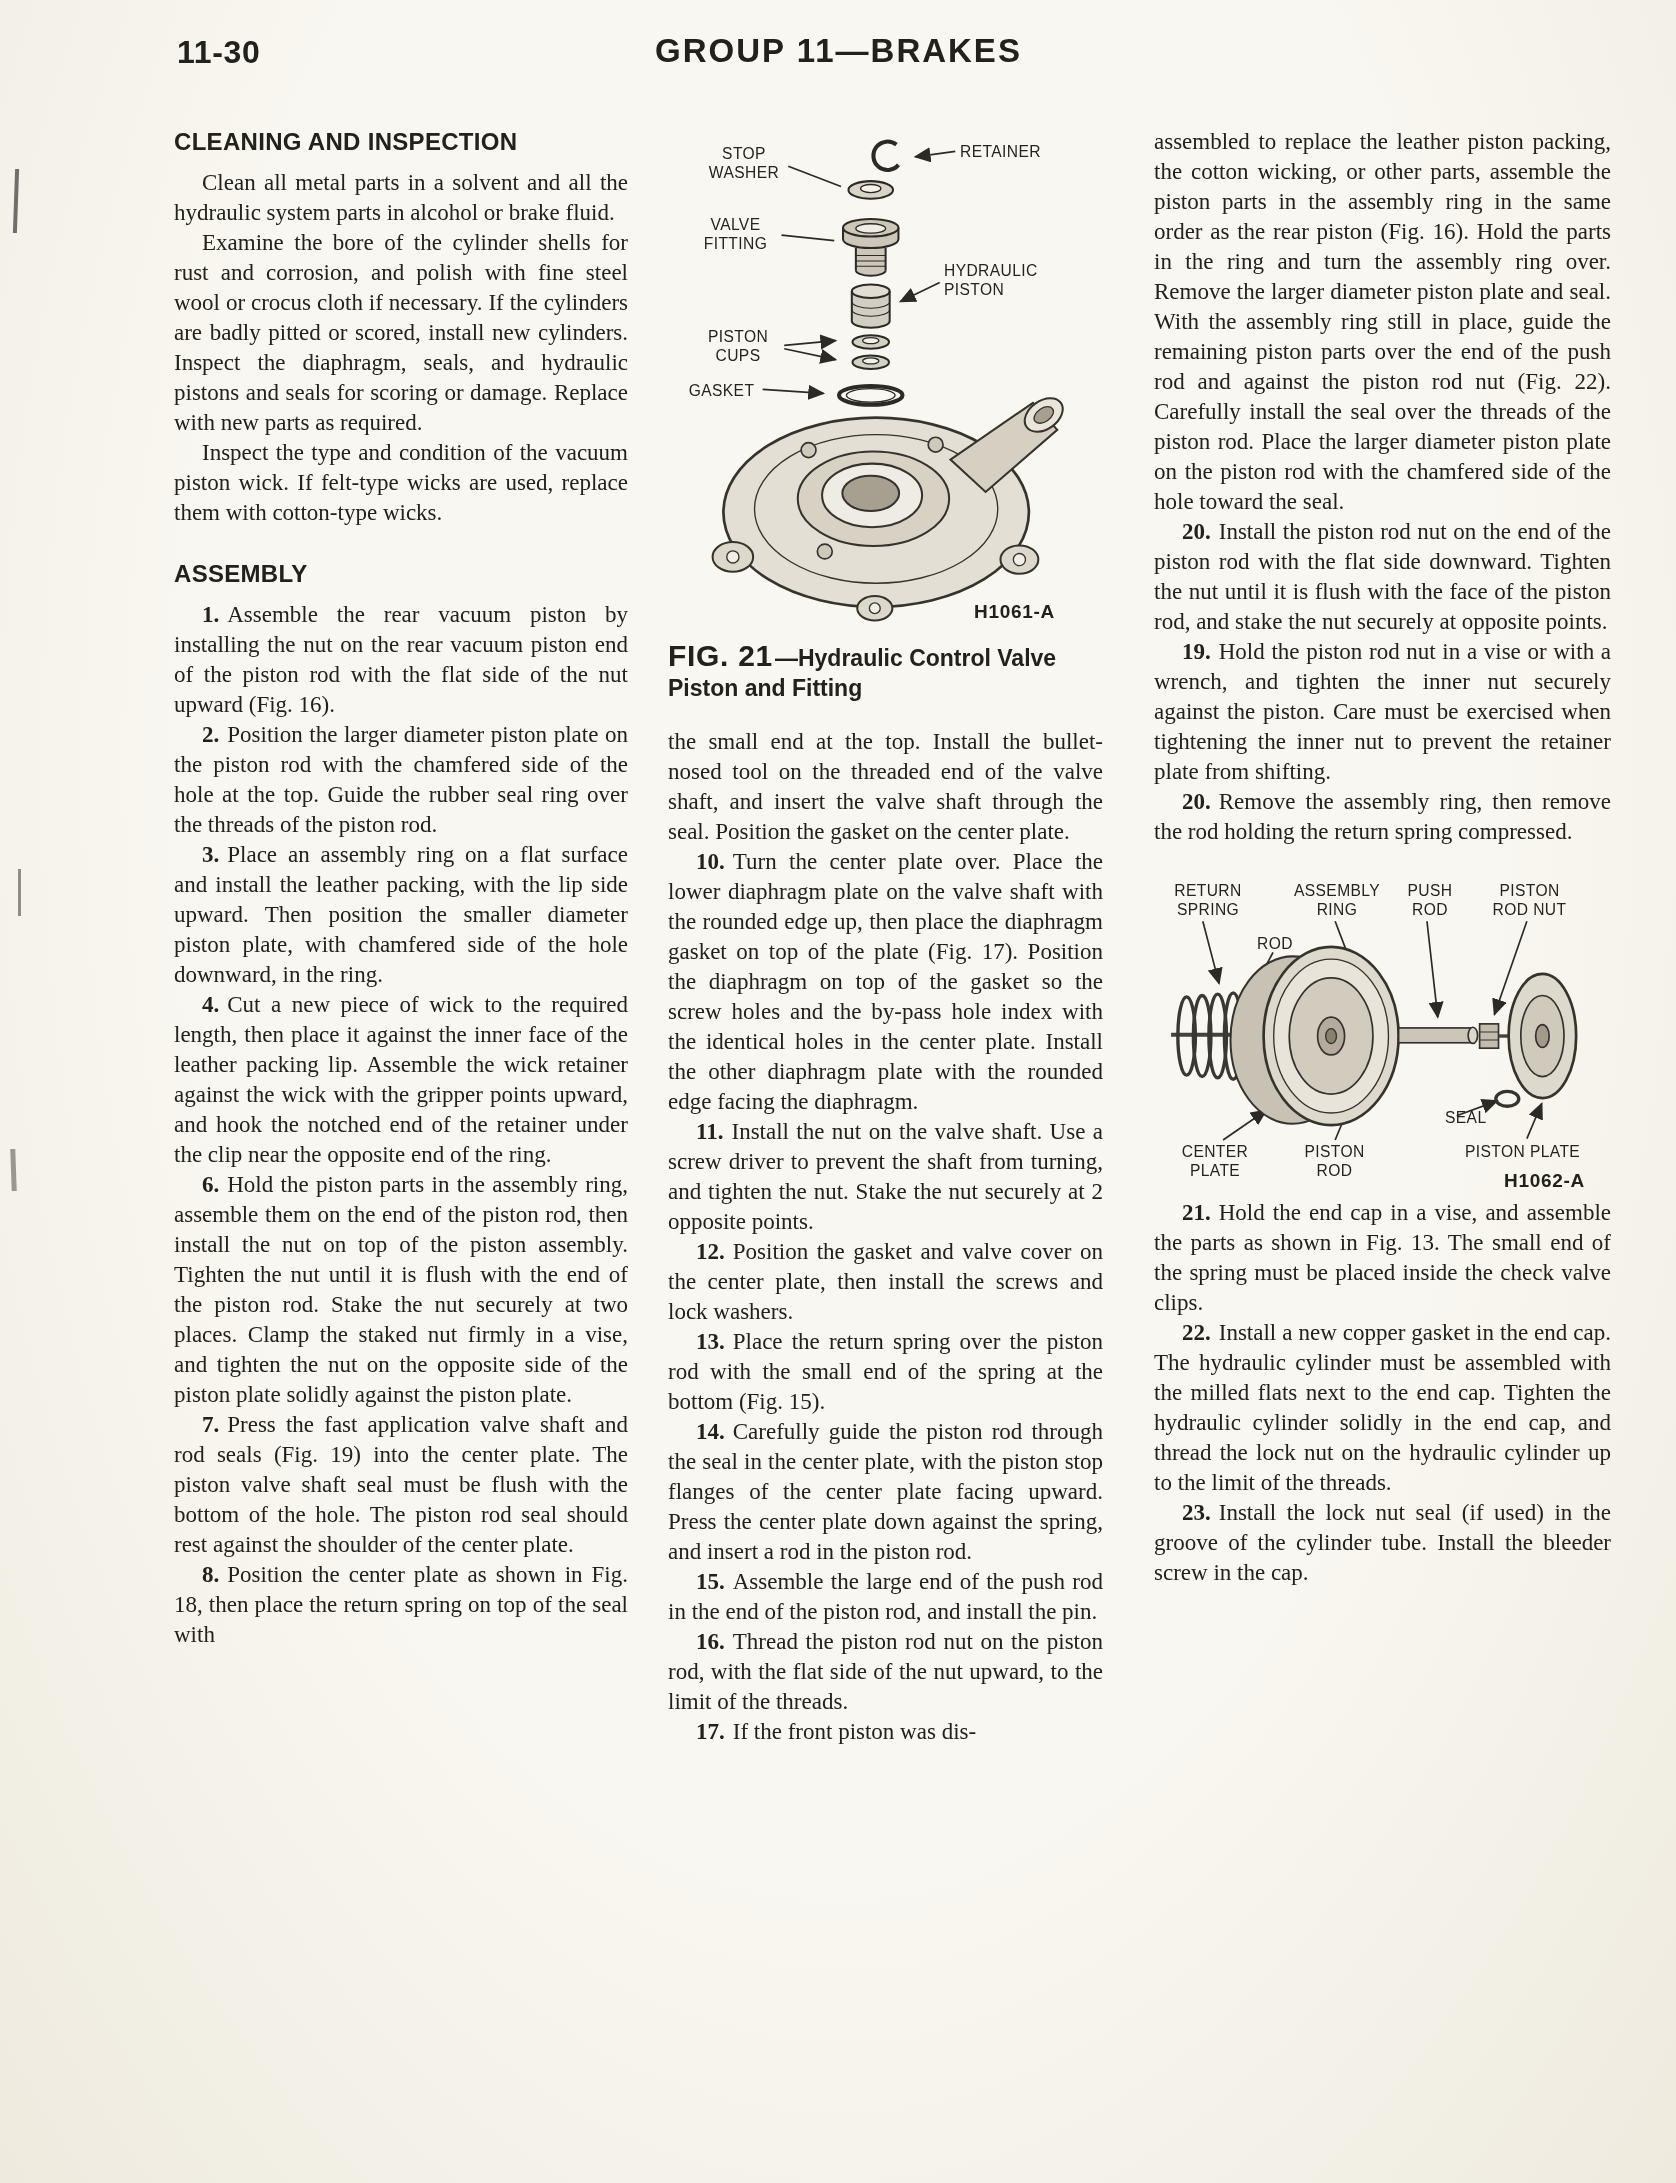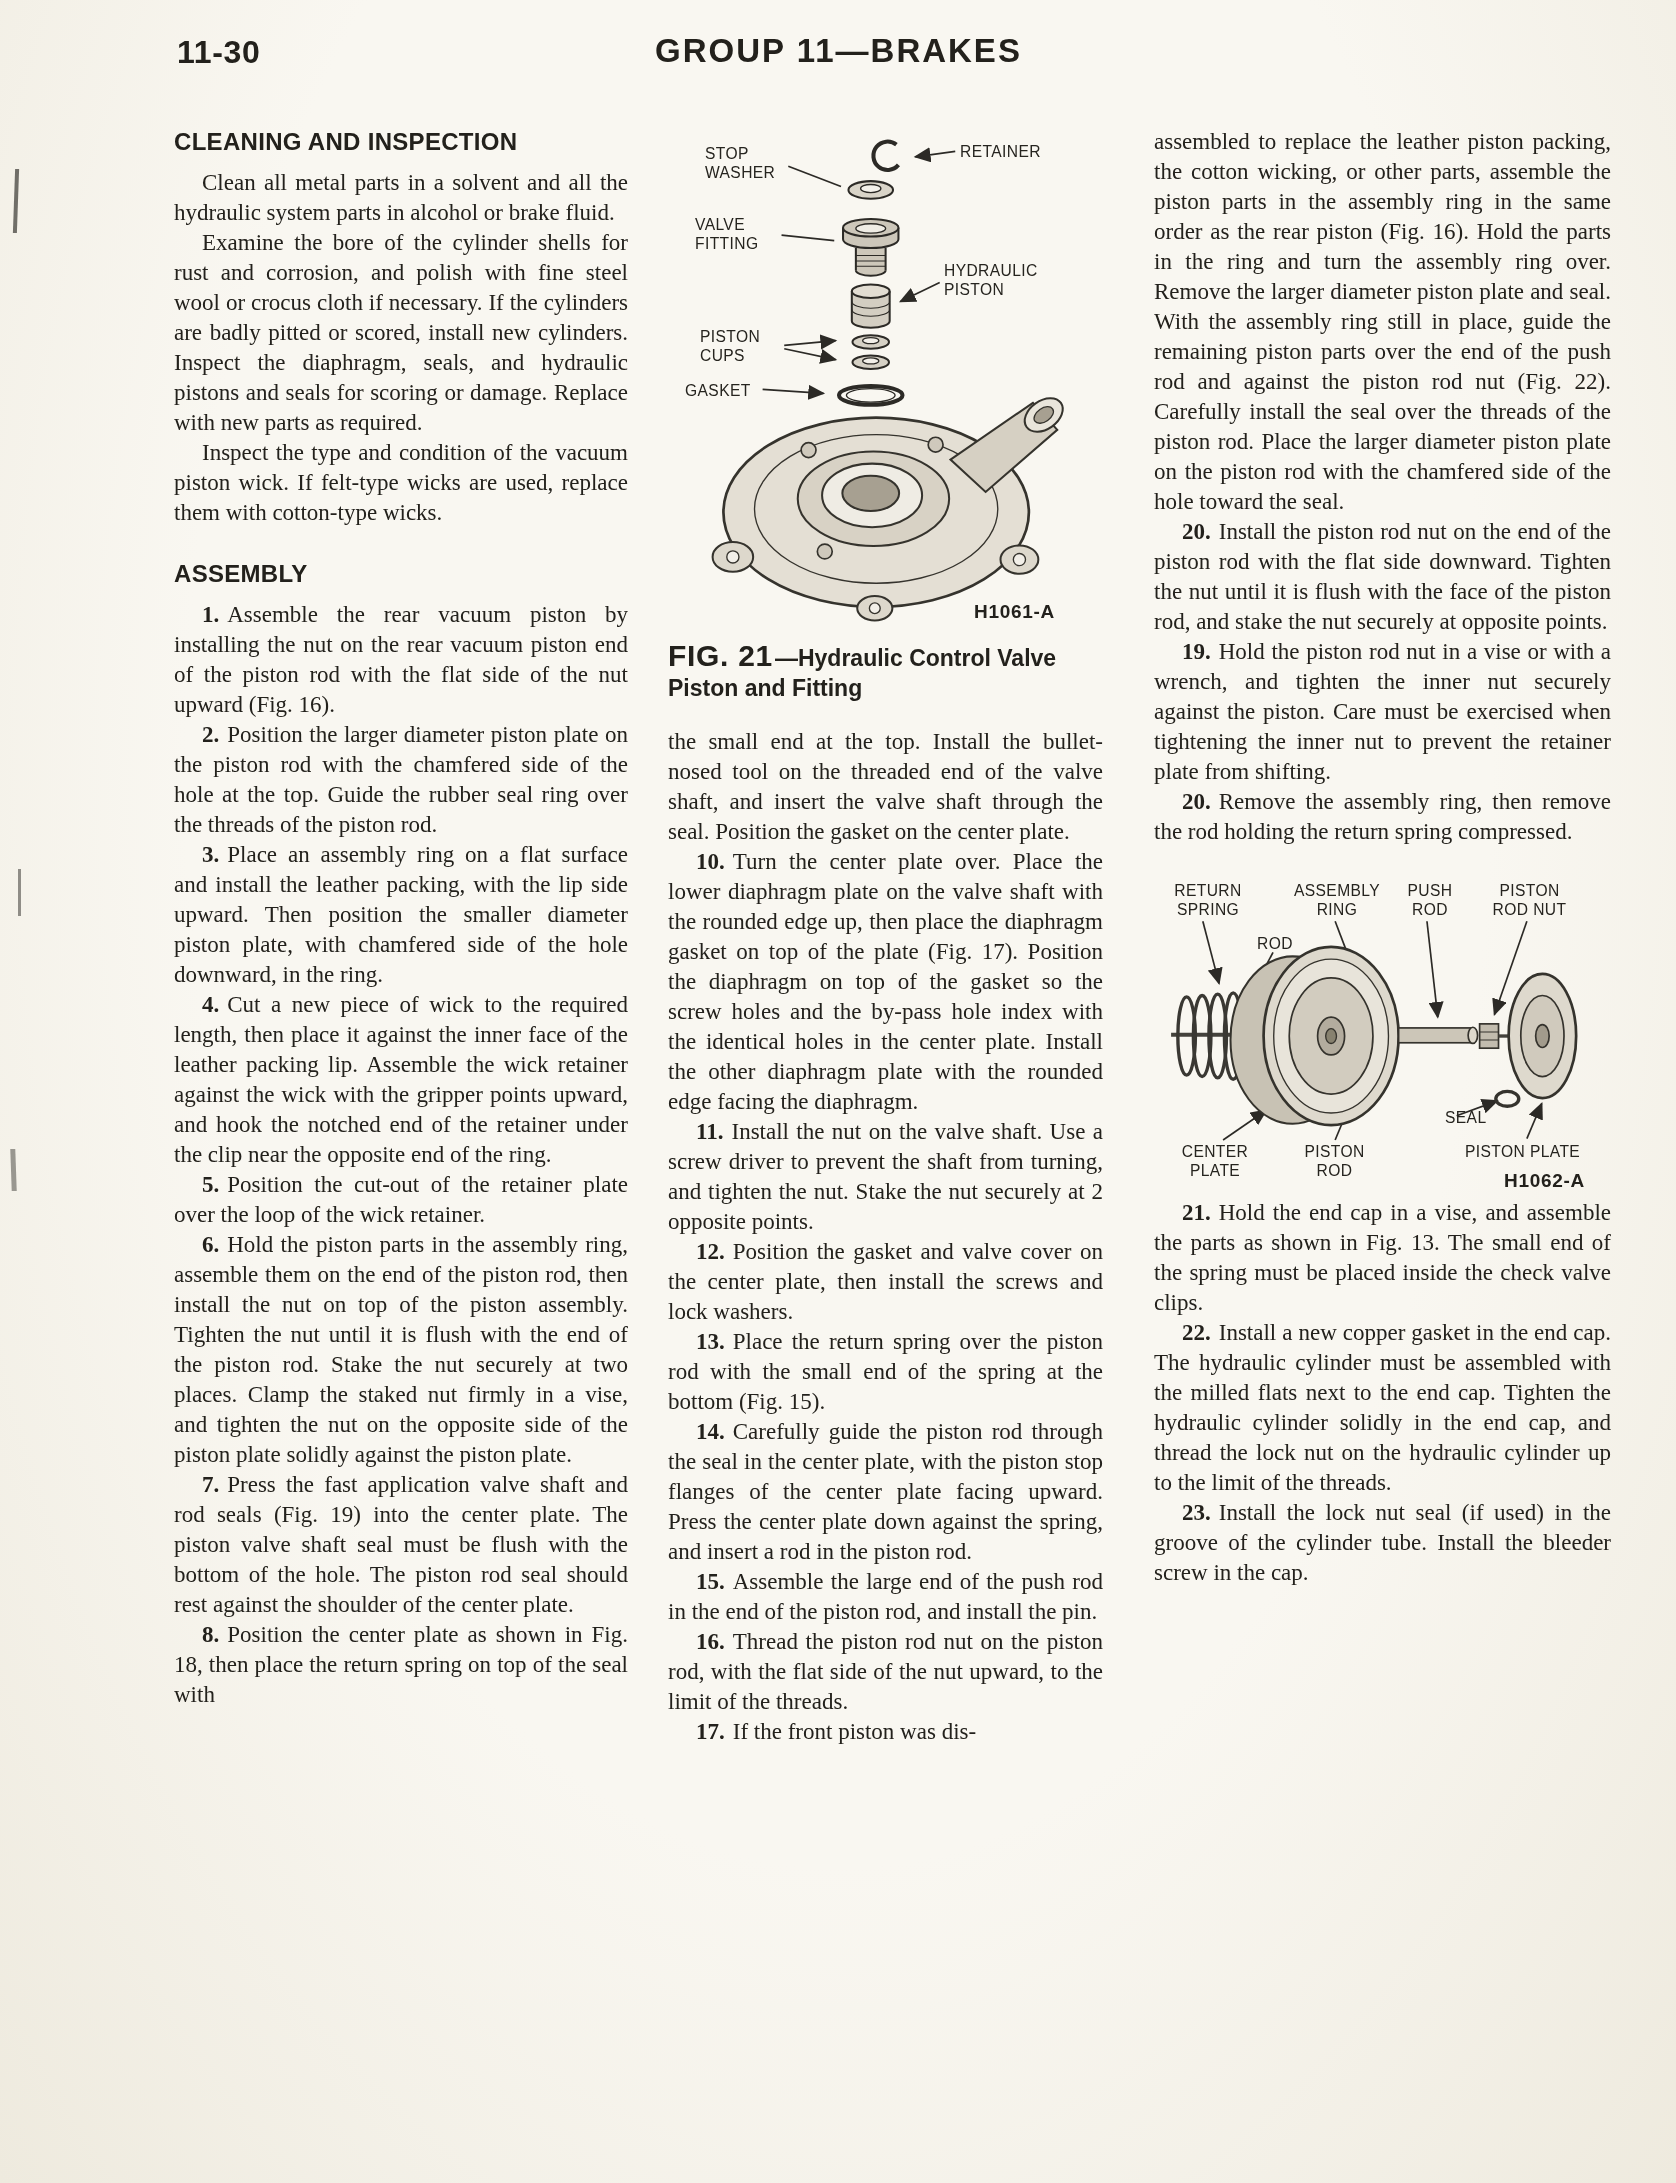--- a/index.html
+++ b/index.html
@@ -23,21 +23,21 @@
   .sec-heading { font-family:"Liberation Sans",sans-serif; font-weight:bold; font-size:24px;
           letter-spacing:0.3px; text-align:left; margin:0 0 10.8px; }
   .heading-gap { margin-top:31px; }
 
   .figure { position:relative; }
   .fig21 { width:419px; height:507px; margin:0 0 4px; }
   .fig22 { width:446px; height:320px; margin:27px 0 4px; }
 
   .fig-label { position:absolute; font-family:"Liberation Sans",sans-serif; font-size:15.6px;
           line-height:19px; letter-spacing:0.4px; color:#26241f; text-indent:0; }
-  .ta-r { text-align:left; } .ta-c { text-align:center; } .ta-l { text-align:left; }
+  .ta-r { text-align:center; } .ta-c { text-align:center; } .ta-l { text-align:left; }
   .fig-code { position:absolute; font-family:"Liberation Sans",sans-serif; font-weight:bold;
           font-size:19px; letter-spacing:0.7px; }
 
   .fig-caption { font-family:"Liberation Sans",sans-serif; font-weight:bold; font-size:23px;
           line-height:30px; text-align:left; text-indent:0; margin:6.8px 0 24px; }
   .fig-num { font-size:30px; letter-spacing:0.7px; margin-right:2px; }
 
   .artifact { position:absolute; background:#2a2824; }
   svg { display:block; }
 </style>
@@ -57,21 +57,20 @@
     <h2 class="sec-heading">CLEANING AND INSPECTION</h2>
     <p class="para">Clean all metal parts in a solvent and all the hydraulic system parts in alcohol or brake fluid.</p>
     <p class="para">Examine the bore of the cylinder shells for rust and corrosion, and polish with fine steel wool or crocus cloth if necessary. If the cylinders are badly pitted or scored, install new cylinders. Inspect the diaphragm, seals, and hydraulic pistons and seals for scoring or damage. Replace with new parts as required.</p>
     <p class="para">Inspect the type and condition of the vacuum piston wick. If felt-type wicks are used, replace them with cotton-type wicks.</p>
 
     <h2 class="sec-heading heading-gap">ASSEMBLY</h2>
     <p class="para"><span class="step-num">1.</span><span>Assemble the rear vacuum piston by installing the nut on the rear vacuum piston end of the piston rod with the flat side of the nut upward (Fig. 16).</span></p>
     <p class="para"><span class="step-num">2.</span><span>Position the larger diameter piston plate on the piston rod with the chamfered side of the hole at the top. Guide the rubber seal ring over the threads of the piston rod.</span></p>
     <p class="para"><span class="step-num">3.</span><span>Place an assembly ring on a flat surface and install the leather packing, with the lip side upward. Then position the smaller diameter piston plate, with chamfered side of the hole downward, in the ring.</span></p>
     <p class="para"><span class="step-num">4.</span><span>Cut a new piece of wick to the required length, then place it against the inner face of the leather packing lip. Assemble the wick retainer against the wick with the gripper points upward, and hook the notched end of the retainer under the clip near the opposite end of the ring.</span></p>
-    <p class="para"><span class="step-num">5.</span><span>Position the cut-out of the retainer plate over the loop of the wick retainer.</span></p>
     <p class="para"><span class="step-num">6.</span><span>Hold the piston parts in the assembly ring, assemble them on the end of the piston rod, then install the nut on top of the piston assembly. Tighten the nut until it is flush with the end of the piston rod. Stake the nut securely at two places. Clamp the staked nut firmly in a vise, and tighten the nut on the opposite side of the piston plate solidly against the piston plate.</span></p>
     <p class="para"><span class="step-num">7.</span><span>Press the fast application valve shaft and rod seals (Fig. 19) into the center plate. The piston valve shaft seal must be flush with the bottom of the hole. The piston rod seal should rest against the shoulder of the center plate.</span></p>
     <p class="para"><span class="step-num">8.</span><span>Position the center plate as shown in Fig. 18, then place the return spring on top of the seal with</span></p>
   </div>
 
   <div class="col col-mid">
 
     <div class="figure fig21">
       <svg viewBox="0 0 620 750" width="419" height="507">
         <defs>

